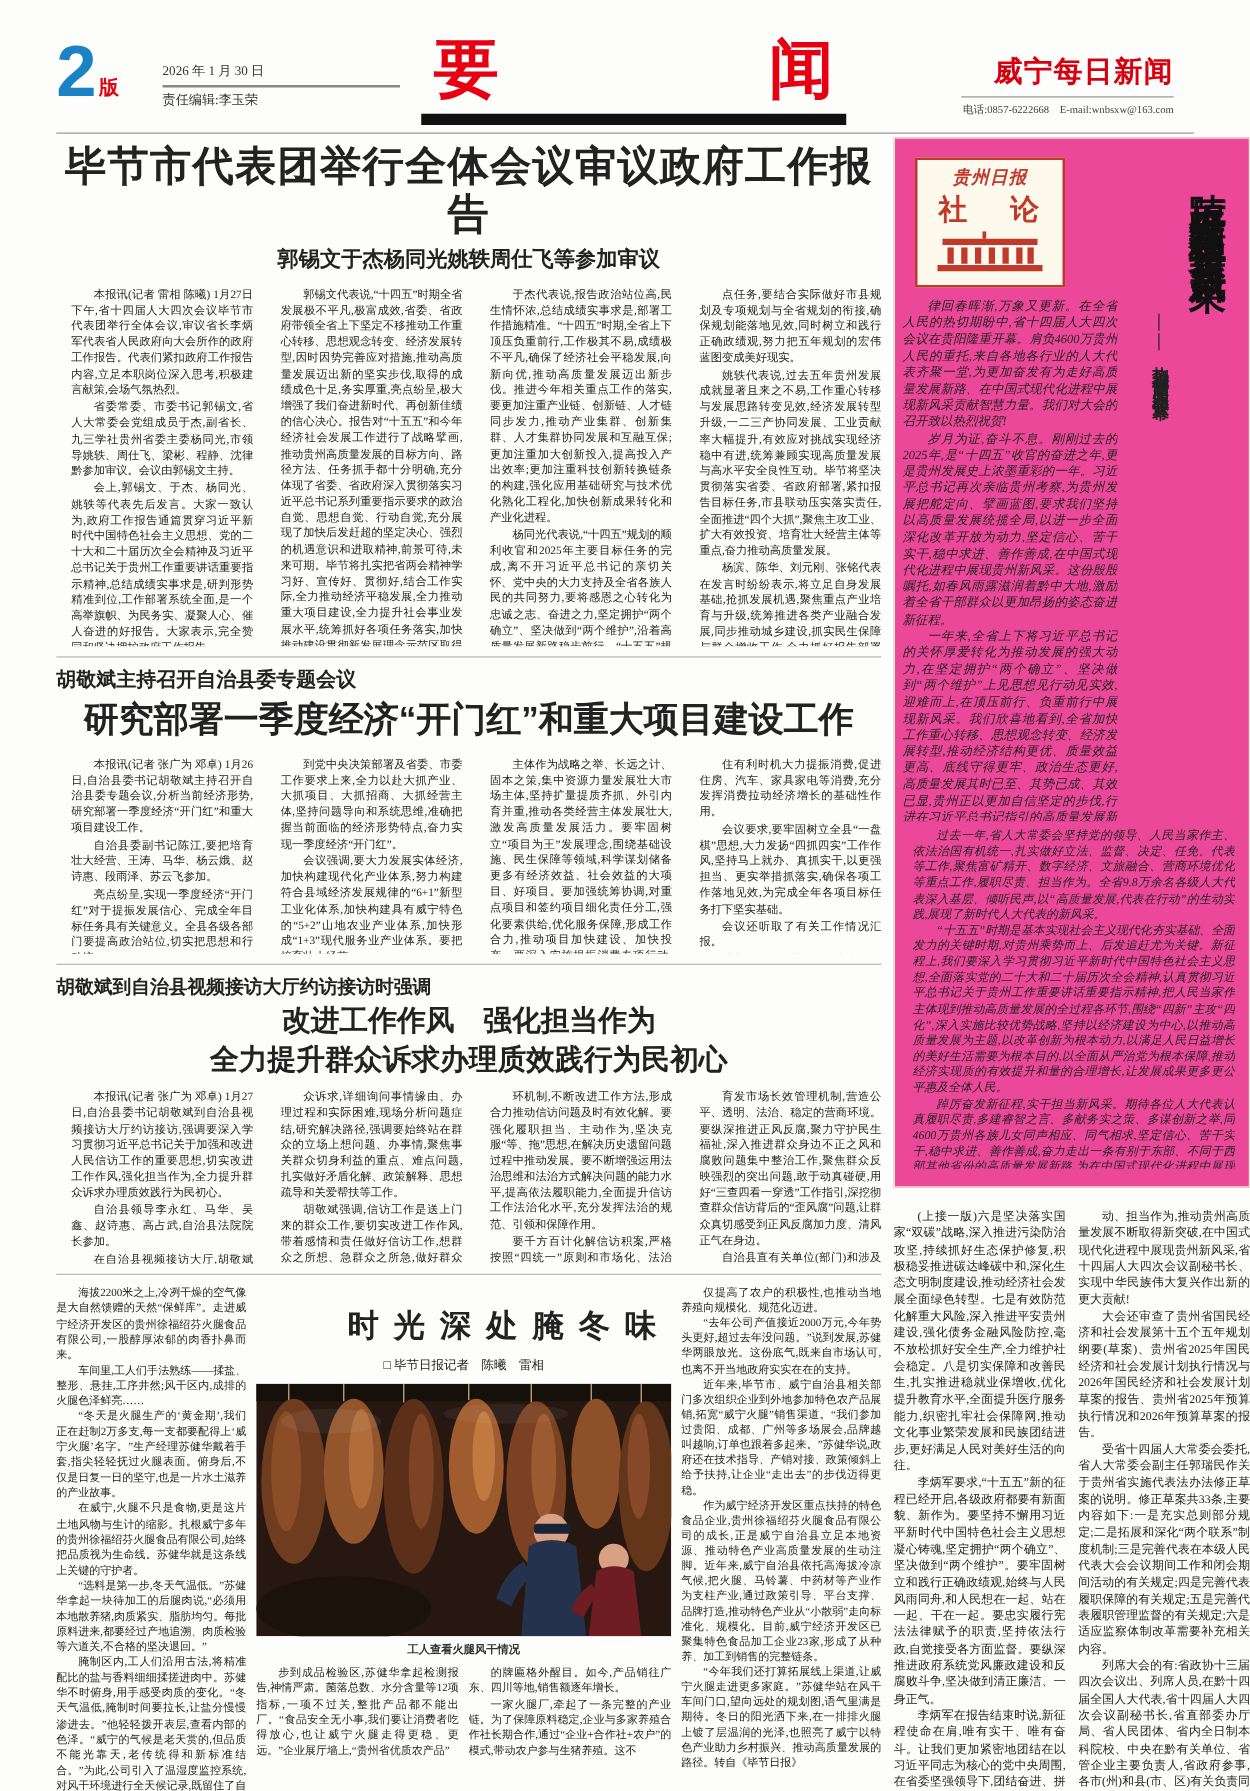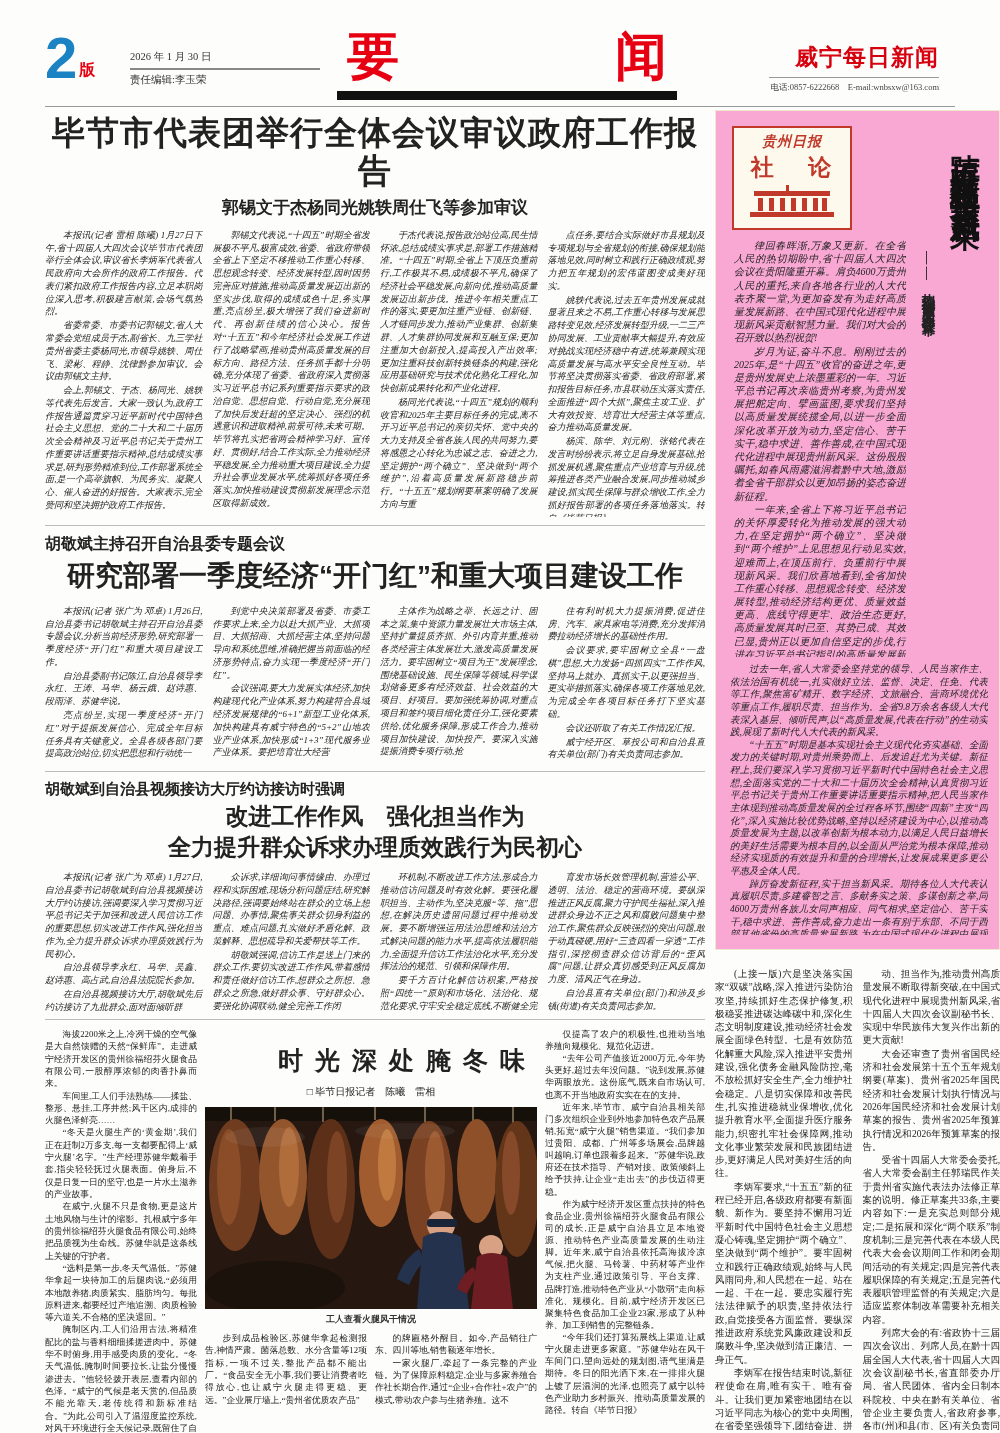--- a/index.html
+++ b/index.html
@@ -22,48 +22,48 @@
   .contact{font-size:8.5px;color:#444;white-space:nowrap;}
   
   .leftarea{position:absolute;left:45px;top:112px;width:660px;}
   .h1{font-family:"Liberation Sans",sans-serif;font-weight:bold;font-size:33px;text-align:center;letter-spacing:1px;margin:2px 0 6px 0;line-height:1.15;}
   .sub1{font-size:17px;font-weight:bold;text-align:center;margin:0 0 10px 0;}
   .kicker{font-size:16px;font-weight:bold;text-align:left;margin:4px 0 2px 0;}
   .h2{font-family:"Liberation Sans",sans-serif;font-weight:bold;font-size:28px;text-align:center;margin:2px 0 10px 0;}
   .h3{font-family:"Liberation Sans",sans-serif;font-weight:bold;font-size:23px;text-align:center;margin:0;line-height:1.35;}
   .cols{display:flex;gap:10px;}
   .col{flex:1;font-size:9px;line-height:1.42;text-align:justify;overflow:hidden;}
-  .col p{margin:0 0 1px 0;text-indent:2em;font-style:italic;}
+  .col p{margin:0 0 1px 12px;text-indent:2em;}
   .bodyA{height:288px;}
   .bodyB{height:158px;}
   .bodyC{height:140px;}
   .rule{border-top:1px solid #bbb;margin:8px 0 8px 0;}
   
   .feature{display:flex;gap:8px;height:438px;}
   .fcol1{width:152px;font-size:8.8px;line-height:1.4;text-align:justify;overflow:hidden;}
   .fcol1 p,.fcol4 p,.fsub p{margin:0;text-indent:2em;}
   .fmid{width:332px;display:flex;flex-direction:column;}
   .ftitle{font-family:"Liberation Sans",sans-serif;font-weight:bold;font-size:25px;letter-spacing:12px;text-align:right;margin-top:16px;white-space:nowrap;}
   .fby{font-size:10px;text-align:center;margin:8px 0 8px 0;}
   .fphoto{width:332px;height:202px;}
   .fcap{font-size:9px;text-align:center;color:#333;margin:4px 0 6px 0;font-weight:bold;}
   .fsubcols{display:flex;gap:8px;flex:1;overflow:hidden;}
   .fsub{flex:1;font-size:8.8px;line-height:1.4;text-align:justify;overflow:hidden;}
   .fcol4{width:160px;font-size:8.8px;line-height:1.38;text-align:justify;overflow:hidden;}
   
   .sidebar{position:absolute;left:715px;top:110px;width:285px;}
-  .editorial{position:relative;height:838px;background:#f9a8d4;border:1px solid #eee8cf;}
+  .editorial{position:relative;height:838px;background:#ec4899;border:1px solid #eee8cf;}
   .edbox{position:absolute;left:16px;top:15px;width:116px;height:100px;border:2px solid #c0392b;background:#fdf9ec;text-align:center;overflow:hidden;}
   .edpaper{font-style:italic;font-weight:bold;color:#c0392b;font-size:14px;margin-top:5px;letter-spacing:1px;}
   .edshe{color:#c0392b;font-weight:bold;font-size:23px;letter-spacing:14px;margin:1px 0 0 12px;font-family:"Liberation Sans",sans-serif;}
   .edbld{margin-top:2px;}
   .edtitle{position:absolute;right:14px;top:20px;writing-mode:vertical-rl;font-family:"Liberation Sans",sans-serif;
            font-weight:bold;font-size:30px;letter-spacing:5px;height:505px;color:#111;}
   .edsub{position:absolute;right:62px;top:140px;writing-mode:vertical-rl;font-size:13.5px;font-weight:bold;height:420px;letter-spacing:2px;}
-  .ednarrow{position:absolute;left:18px;top:128px;width:172px;height:418px;overflow:hidden;
+  .ednarrow{position:absolute;left:6px;top:128px;width:172px;height:418px;overflow:hidden;
             font-style:italic;font-size:10px;line-height:1.32;text-align:justify;}
   .ednarrow p,.edwide p{margin:0;text-indent:2em;}
   .edwide{position:absolute;left:14px;top:552px;width:258px;height:272px;overflow:hidden;
           font-style:italic;font-size:9.5px;line-height:1.33;text-align:justify;}
   .cont{margin-top:18px;display:flex;gap:10px;height:462px;overflow:hidden;}
   .ccol{flex:1;font-size:9.5px;line-height:1.4;text-align:justify;overflow:hidden;}
   .ccol p{margin:0;text-indent:2em;}
 </style>
 </head>
 <body>
@@ -120,21 +120,21 @@
       </div>
     </div>
     <div class="rule"></div>
 
     <div>
       <div class="kicker">胡敬斌主持召开自治县委专题会议</div>
       <div class="h2">研究部署一季度经济“开门红”和重大项目建设工作</div>
       <div class="cols bodyB">
         <div class="col">
             <p>本报讯(记者 张广为 邓卓) 1月26日,自治县委书记胡敬斌主持召开自治县委专题会议,分析当前经济形势,研究部署一季度经济“开门红”和重大项目建设工作。</p>
-            <p>自治县委副书记陈江,自治县领导李永红、王涛、马华、杨云娥、赵诗惠、段雨泽、苏健华说。</p>
+            <p>自治县委副书记陈江,要把培育壮大经营、王涛、马华、杨云娥、赵诗惠、段雨泽、苏云飞参加。</p>
             <p>亮点纷呈,实现一季度经济“开门红”对于提振发展信心、完成全年目标任务具有关键意义。全县各级各部门要提高政治站位,切实把思想和行动统一</p>
           </div>
         <div class="col">
             <p>到党中央决策部署及省委、市委工作要求上来,全力以赴大抓产业、大抓项目、大抓招商、大抓经营主体,坚持问题导向和系统思维,准确把握当前面临的经济形势特点,奋力实现一季度经济“开门红”。</p>
             <p>会议强调,要大力发展实体经济,加快构建现代化产业体系,努力构建符合县域经济发展规律的“6+1”新型工业化体系,加快构建具有威宁特色的“5+2”山地农业产业体系,加快形成“1+3”现代服务业产业体系。要把培育壮大经营</p>
           </div>
         <div class="col">
             <p>主体作为战略之举、长远之计、固本之策,集中资源力量发展壮大市场主体,坚持扩量提质齐抓、外引内育并重,推动各类经营主体发展壮大,激发高质量发展活力。要牢固树立“项目为王”发展理念,围绕基础设施、民生保障等领域,科学谋划储备更多有经济效益、社会效益的大项目、好项目。要加强统筹协调,对重点项目和签约项目细化责任分工,强化要素供给,优化服务保障,形成工作合力,推动项目加快建设、加快投产。要深入实施提振消费专项行动,抢</p>
           </div>
         <div class="col">

